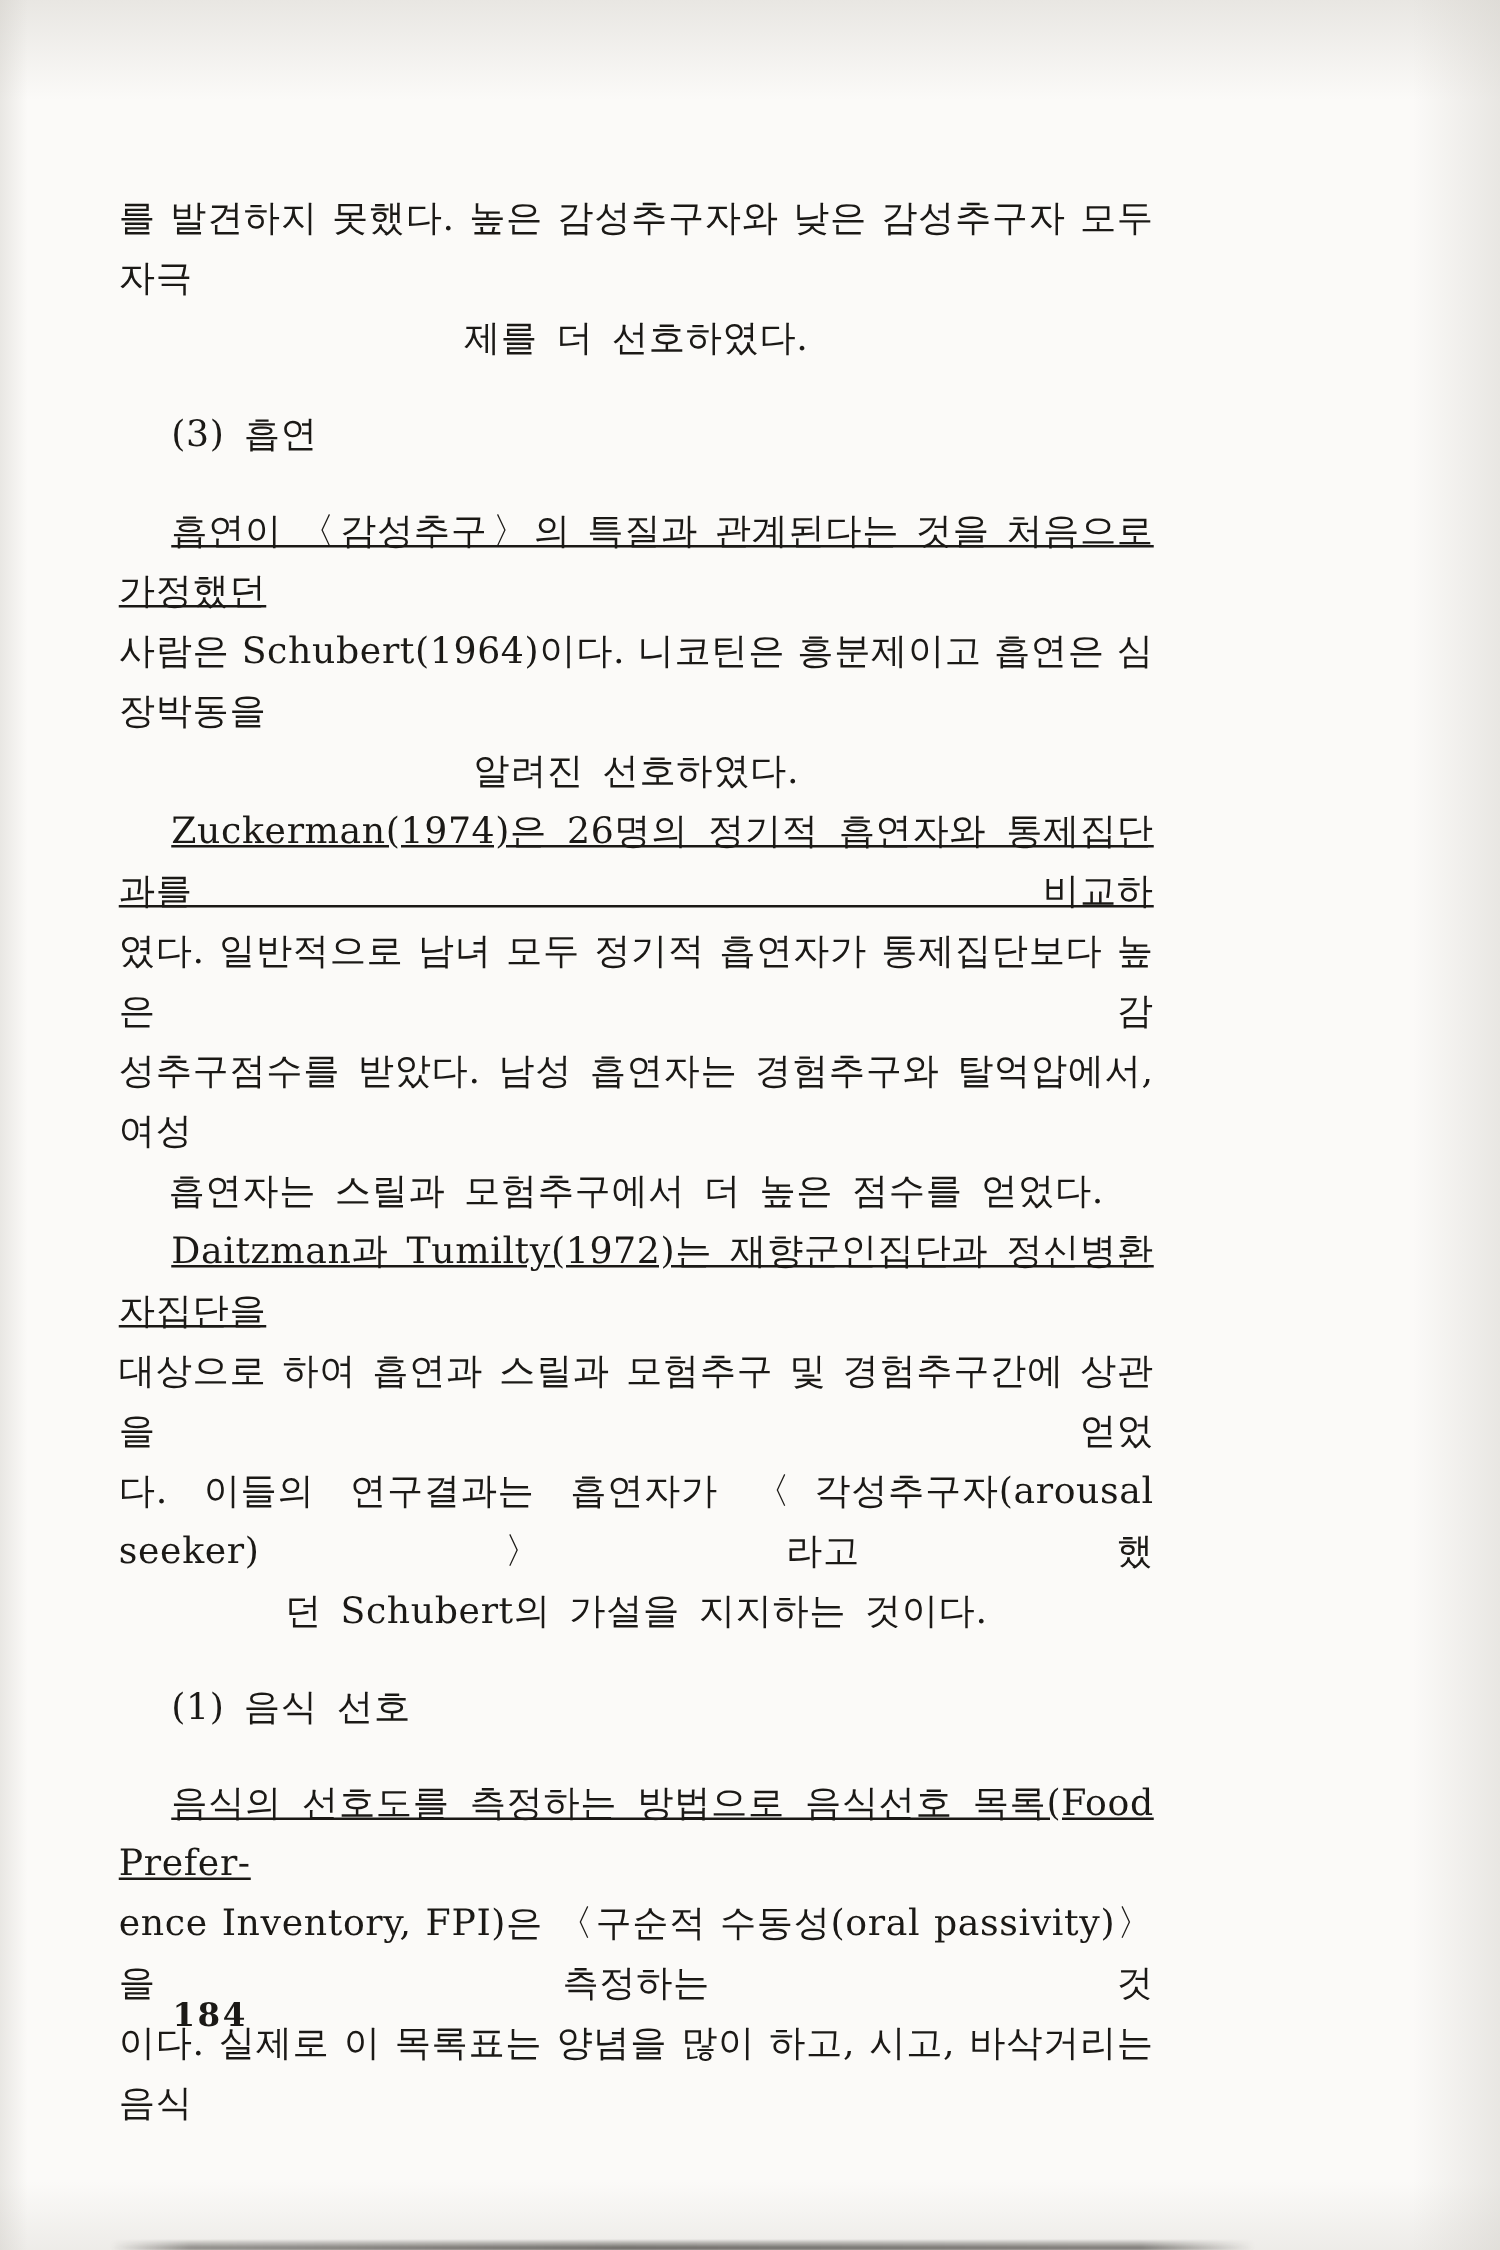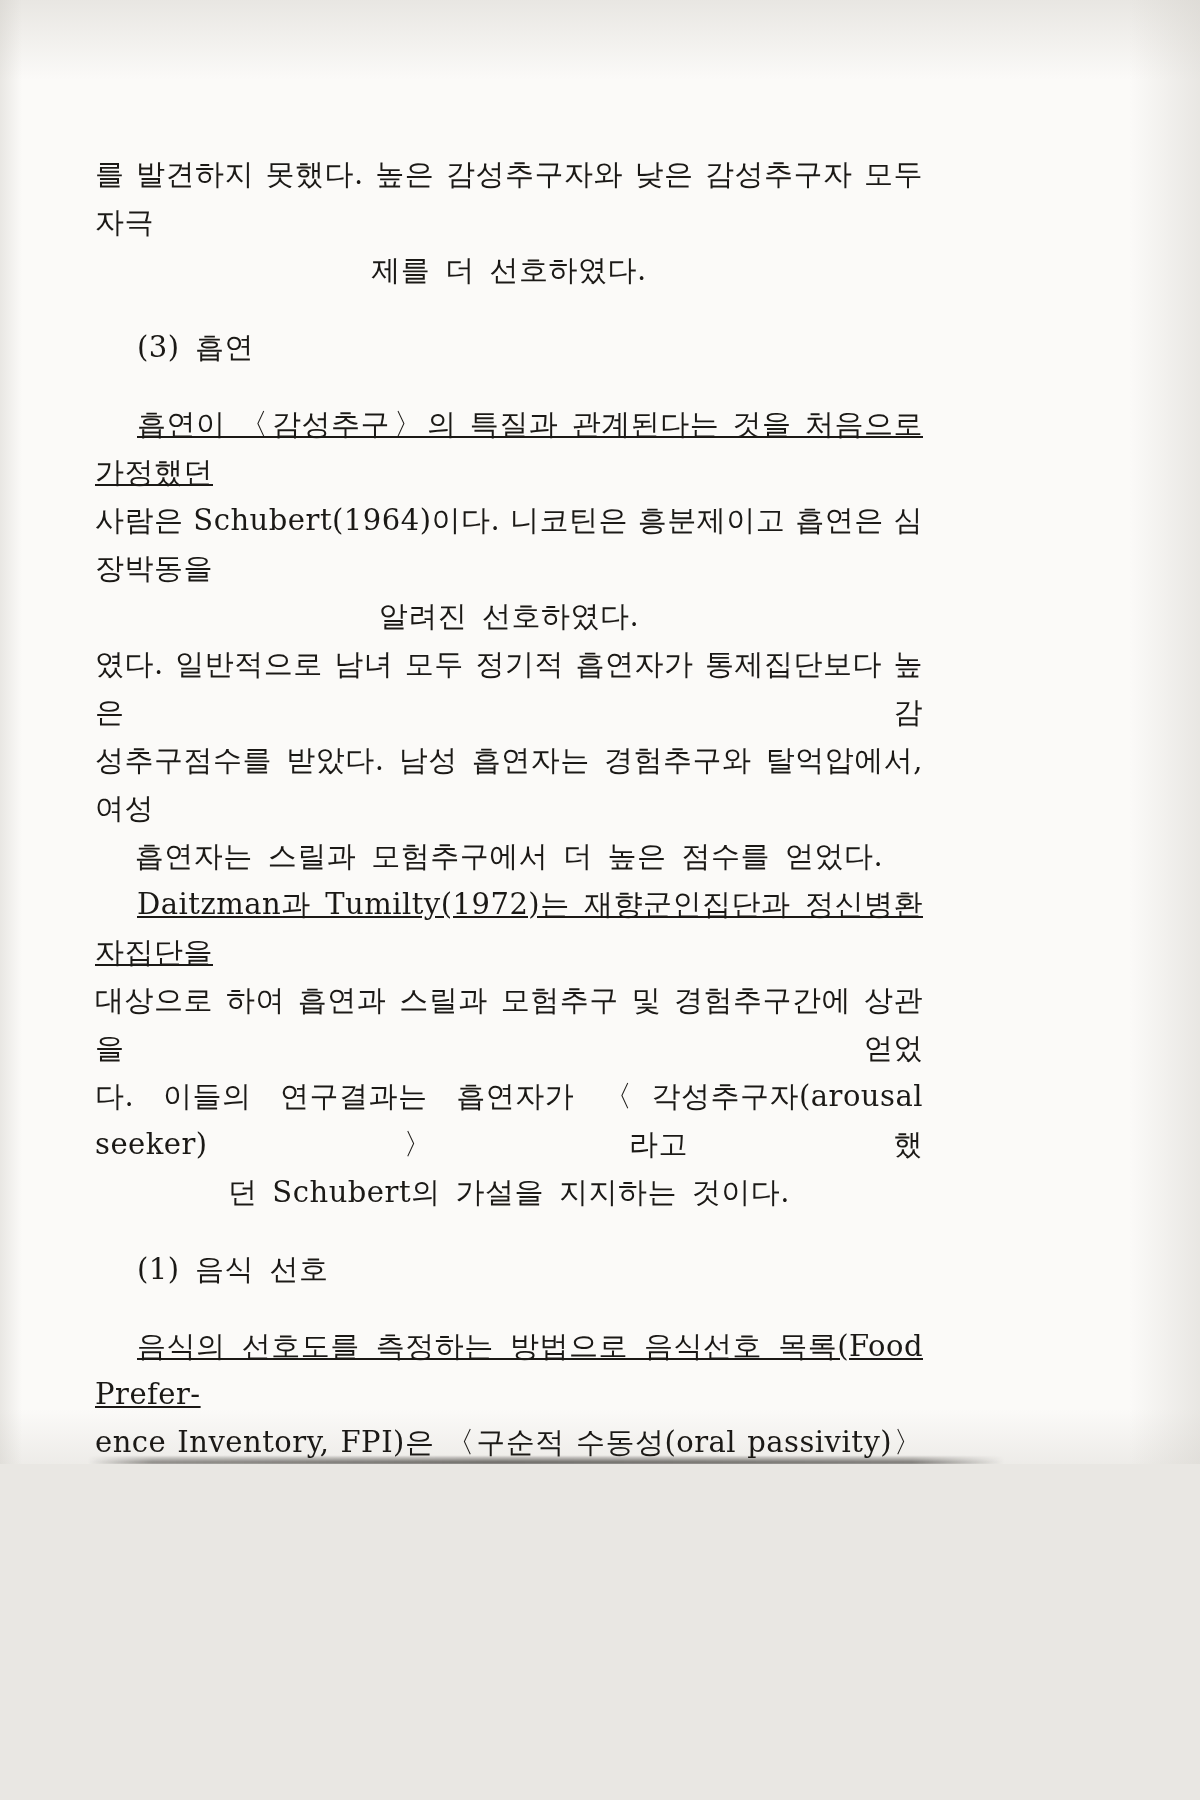--- a/index.html
+++ b/index.html
@@ -3,21 +3,21 @@
 <meta charset="utf-8">
 <style>
   html, body {
     margin: 0;
     padding: 0;
     background: #e9e7e3;
   }
   .page {
     position: relative;
     width: 1200px;
-    height: 1464px;
+    height: 1800px;
     margin: 0 auto;
     background: #fbfaf8;
     overflow: hidden;
     font-family: "DejaVu Serif", "Liberation Serif", serif;
     color: #1b1916;
   }
   
   .page::before {
     content: "";
     position: absolute;
@@ -90,20 +90,21 @@
         <div class="line fill">를 발견하지 못했다. 높은 감성추구자와 낮은 감성추구자 모두 자극</div>
         <div class="line short">제를 더 선호하였다.</div>
       </div>
       <div class="heading">(3) 흡연</div>
       <div class="para">
         <div class="line fill indent">흡연이 〈감성추구〉의 특질과 관계된다는 것을 처음으로 가정했던</div>
         <div class="line fill">사람은 Schubert(1964)이다. 니코틴은 흥분제이고 흡연은 심장박동을</div>
         <div class="line short">알려진 선호하였다.</div>
       </div>
       <div class="para">
+        <div class="line fill indent">Zuckerman(1974)은 26명의 정기적 흡연자와 통제집단과를 비교하</div>
         <div class="line fill">였다. 일반적으로 남녀 모두 정기적 흡연자가 통제집단보다 높은 감</div>
         <div class="line fill">성추구점수를 받았다. 남성 흡연자는 경험추구와 탈억압에서, 여성</div>
         <div class="line short">흡연자는 스릴과 모험추구에서 더 높은 점수를 얻었다.</div>
       </div>
       <div class="para">
         <div class="line fill indent">Daitzman과 Tumilty(1972)는 재향군인집단과 정신병환자집단을</div>
         <div class="line fill">대상으로 하여 흡연과 스릴과 모험추구 및 경험추구간에 상관을 얻었</div>
         <div class="line fill">다. 이들의 연구결과는 흡연자가 〈각성추구자(arousal seeker)〉라고 했</div>
         <div class="line short">던 Schubert의 가설을 지지하는 것이다.</div>
       </div>

